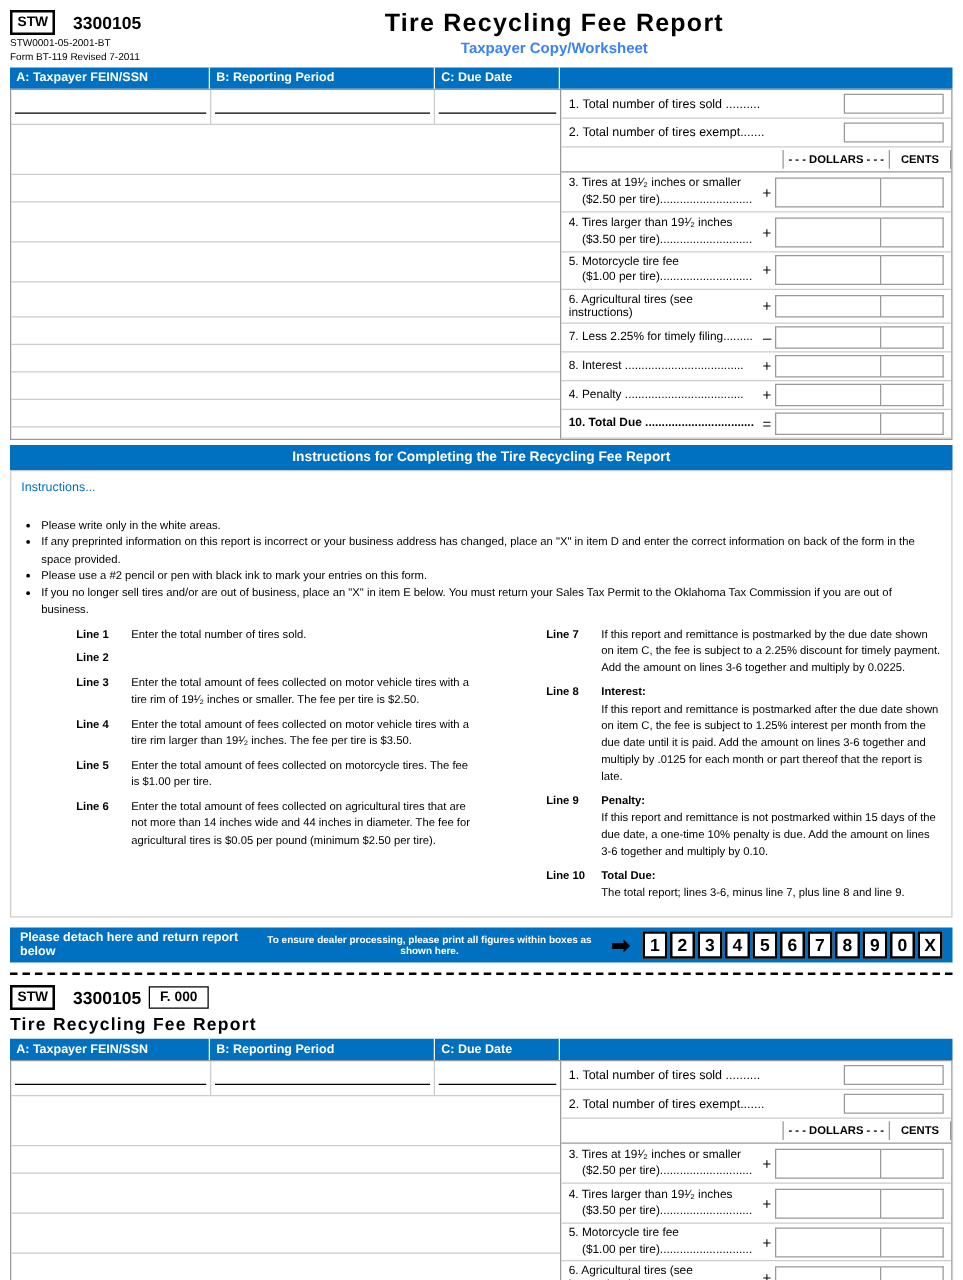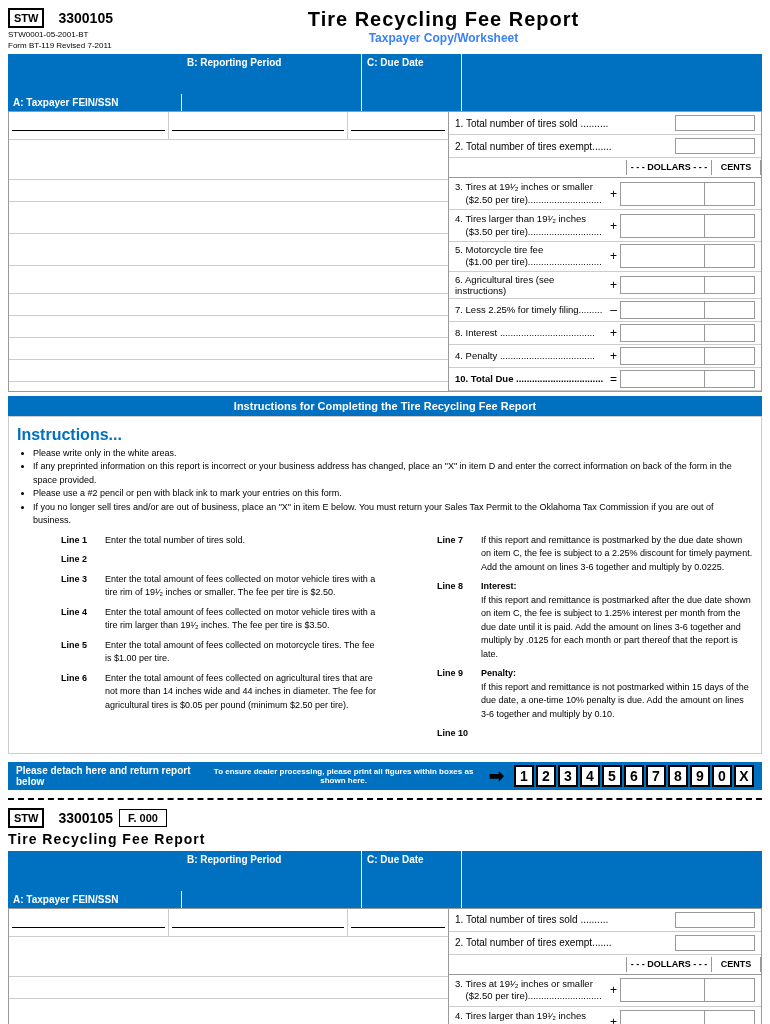--- a/index.html
+++ b/index.html
@@ -11,21 +11,21 @@
     .top-header { display: flex; align-items: flex-start; margin-bottom: 4px; }
     .stw-box { border: 2px solid #000; padding: 2px 4px; font-weight: bold; font-size: 11px; margin-right: 8px; }
     .report-title { text-align: center; flex: 1; }
     .report-title h1 { font-size: 20px; font-weight: bold; letter-spacing: 1px; }
     .report-title .subtitle { color: #3b82f6; font-size: 12px; font-weight: bold; }
     
     
     .blue-header { background: #0070c0; color: #fff; display: flex; font-weight: bold; font-size: 10px; margin-bottom: 0; }
     .blue-header .col { padding: 3px 5px; border-right: 1px solid #fff; }
     .blue-header .col:last-child { border-right: none; }
-    .col-a { width: 174px; margin-top: 40px; }
+    .col-a { width: 160px; }
     .col-b { width: 180px; }
     .col-c { width: 100px; }
     
     .sign { font-size: 12px; margin: 0 3px; }
     .checkbox { width: 14px; height: 14px; border: 2px solid #000; display: inline-block; }
     
     
     .instructions-header { background: #0070c0; color: #fff; text-align: center; font-weight: bold; font-size: 11px; padding: 4px; margin-top: 4px; }
     .instructions-body { padding: 6px 8px; font-size: 9px; line-height: 1.5; border: 1px solid #ccc; }
     
@@ -179,21 +179,21 @@
         <span class="sign">=</span>
         <div style="width:85px; border:1px solid #999; min-height:18px;"></div>
         <div style="width:50px; border:1px solid #999; border-left:none; min-height:18px;"></div>
       </div>
     </div>
   </div>
 
   <div class="instructions-header">Instructions for Completing the Tire Recycling Fee Report</div>
 
   <div class="instructions-body">
-    <div style="font-weight:bold; font-size:16px; color:#0070c0; margin-bottom:0;">Instructions...</div>
+    <div style="font-weight:normal; font-size:10px; color:#0070c0; margin-bottom:16px;">Instructions...</div>
     <ul style="margin-left:16px; font-size:9px; line-height:1.5;">
       <li>Please write only in the white areas.</li>
       <li>If any preprinted information on this report is incorrect or your business address has changed, place an "X" in item D and enter the correct information on back of the form in the space provided.</li>
       <li>Please use a #2 pencil or pen with black ink to mark your entries on this form.</li>
       <li>If you no longer sell tires and/or are out of business, place an "X" in item E below. You must return your Sales Tax Permit to the Oklahoma Tax Commission if you are out of business.</li>
     </ul>
 
     <div class="inst-two-col">
       <div class="inst-col">
         <div class="inst-line">
@@ -234,20 +234,24 @@
         </div>
         <div class="inst-line">
           <span class="inst-line-num">Line 9</span>
           <div>
             <strong>Penalty:</strong><br>
             If this report and remittance is not postmarked within 15 days of the due date, a one-time 10% penalty is due. Add the amount on lines 3-6 together and multiply by 0.10.
           </div>
         </div>
         <div class="inst-line">
           <span class="inst-line-num">Line 10</span>
+          <div>
+            <strong>Total Due:</strong><br>
+            The total report; lines 3-6, minus line 7, plus line 8 and line 9.
+          </div>
         </div>
       </div>
     </div>
   </div>
 
   <div class="detach-bar">
     <span>Please detach here and return report below</span>
     <div style="display:flex; align-items:center; gap:6px;">
       <div class="detach-note">To ensure dealer processing, please print all figures within boxes as shown here.</div>
       <span class="arrow-right">➡</span>

